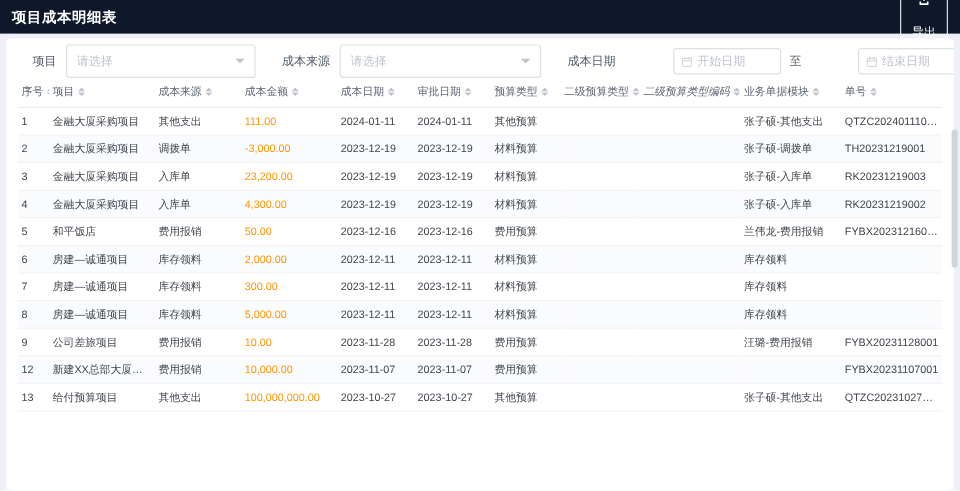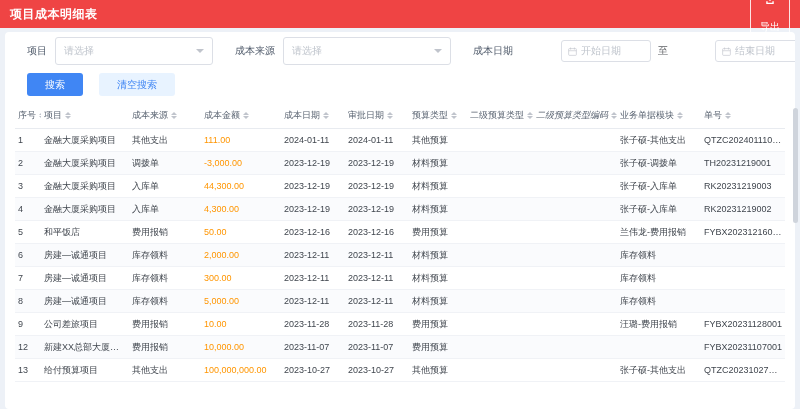--- a/index.html
+++ b/index.html
@@ -1,20 +1,20 @@
 <!DOCTYPE html>
 <html><head>
 <meta charset="utf-8">
 <style>
   * { margin:0; padding:0; box-sizing:border-box; font-family:"Liberation Sans","DejaVu Sans",sans-serif; }
   html,body { width:800px; height:409px; overflow:hidden; }
   .page { position:relative; width:800px; height:409px; background:#edf1f7; overflow:hidden; }
 
   
-  .topbar { height:28px; background:#ef4444; display:flex; align-items:center; justify-content:space-between; padding:12px 10px; }
+  .topbar { height:28px; background:#0f172a; display:flex; align-items:center; justify-content:space-between; padding:12px 10px; }
   .page-title { color:#ffffff; font-size:12px; font-weight:bold; letter-spacing:.5px; }
   .export-btn { display:flex; align-items:center; gap:15px; color:#ffffff; font-size:10px;
     border:1px solid rgba(255,255,255,.85); border-radius:3px; padding:2px 9px; cursor:pointer; background:transparent;flex-direction:column; }
 
   
   .card { background:#ffffff; margin:4px 5px 0; border-radius:4px; padding:6px 10px 0;
     height:377px; overflow:hidden; position:relative; }
 
   
   .filter-row { display:flex; align-items:center; font-size:10px; padding-left:12px; height:26px; }
@@ -128,24 +128,20 @@
       <div class="expand-link">
         <span style="display:inline-flex;">
           <svg width="9" height="9" viewBox="0 0 10 10">
               <path d="M1.5 3.2L5 6.8l3.5-3.6" stroke="#4086f4" fill="none" stroke-width="1.4"></path>
             </svg>
         </span>
         <span>展开筛选</span>
       </div>
     </div>
 
-    <div class="btn-row">
-      <button class="btn btn-primary">搜索</button>
-      <button class="btn btn-light">清空搜索</button>
-    </div>
 
     <table>
       <thead>
           <tr>
             <th><span class="th-label">序号</span><span class="sort">
                 <i class="tri-up"></i>
                 <i class="tri-down"></i>
               </span></th>
             <th><span class="th-label">项目</span><span class="sort">
                 <i class="tri-up"></i>
@@ -213,21 +209,21 @@
             <td>材料预算</td>
             <td></td>
             <td></td>
             <td>张子硕-调拨单</td>
             <td>TH20231219001</td>
           </tr>
           <tr>
             <td>3</td>
             <td>金融大厦采购项目</td>
             <td>入库单</td>
-            <td class="amount">44,300.00</td>
+            <td class="amount">23,200.00</td>
             <td>2023-12-19</td>
             <td>2023-12-19</td>
             <td>材料预算</td>
             <td></td>
             <td></td>
             <td>张子硕-入库单</td>
             <td>RK20231219003</td>
           </tr>
           <tr>
             <td>4</td>

